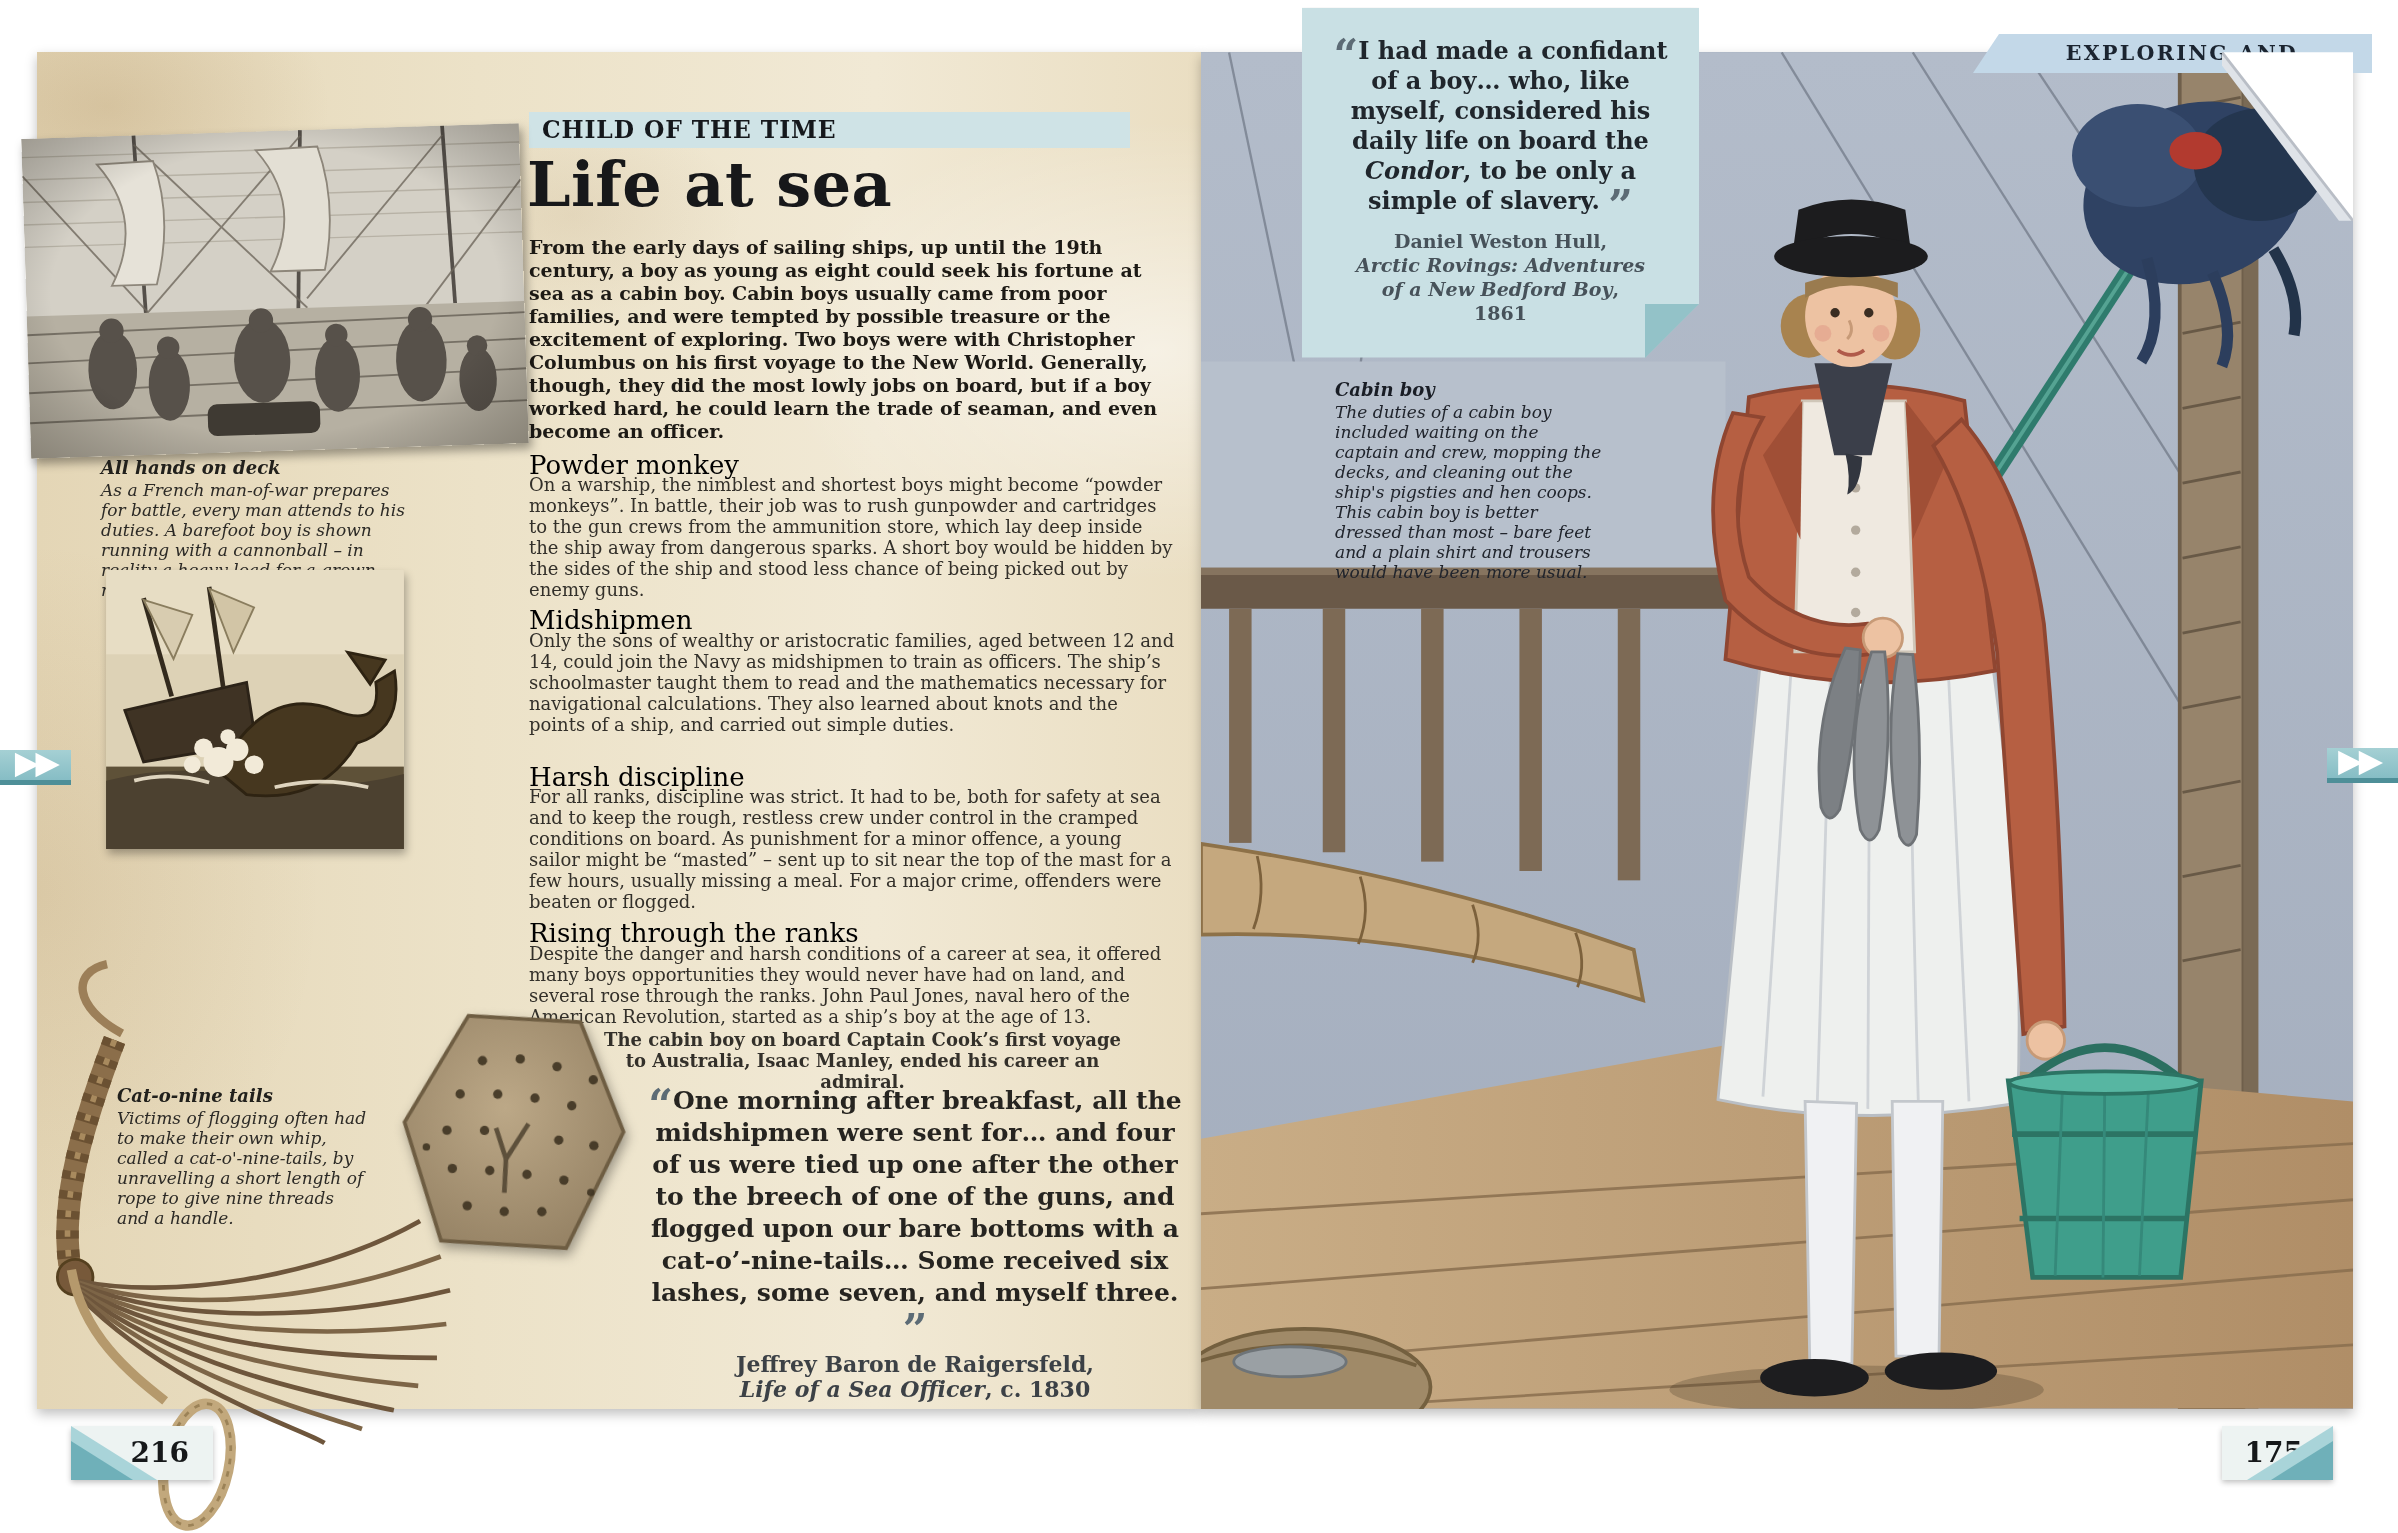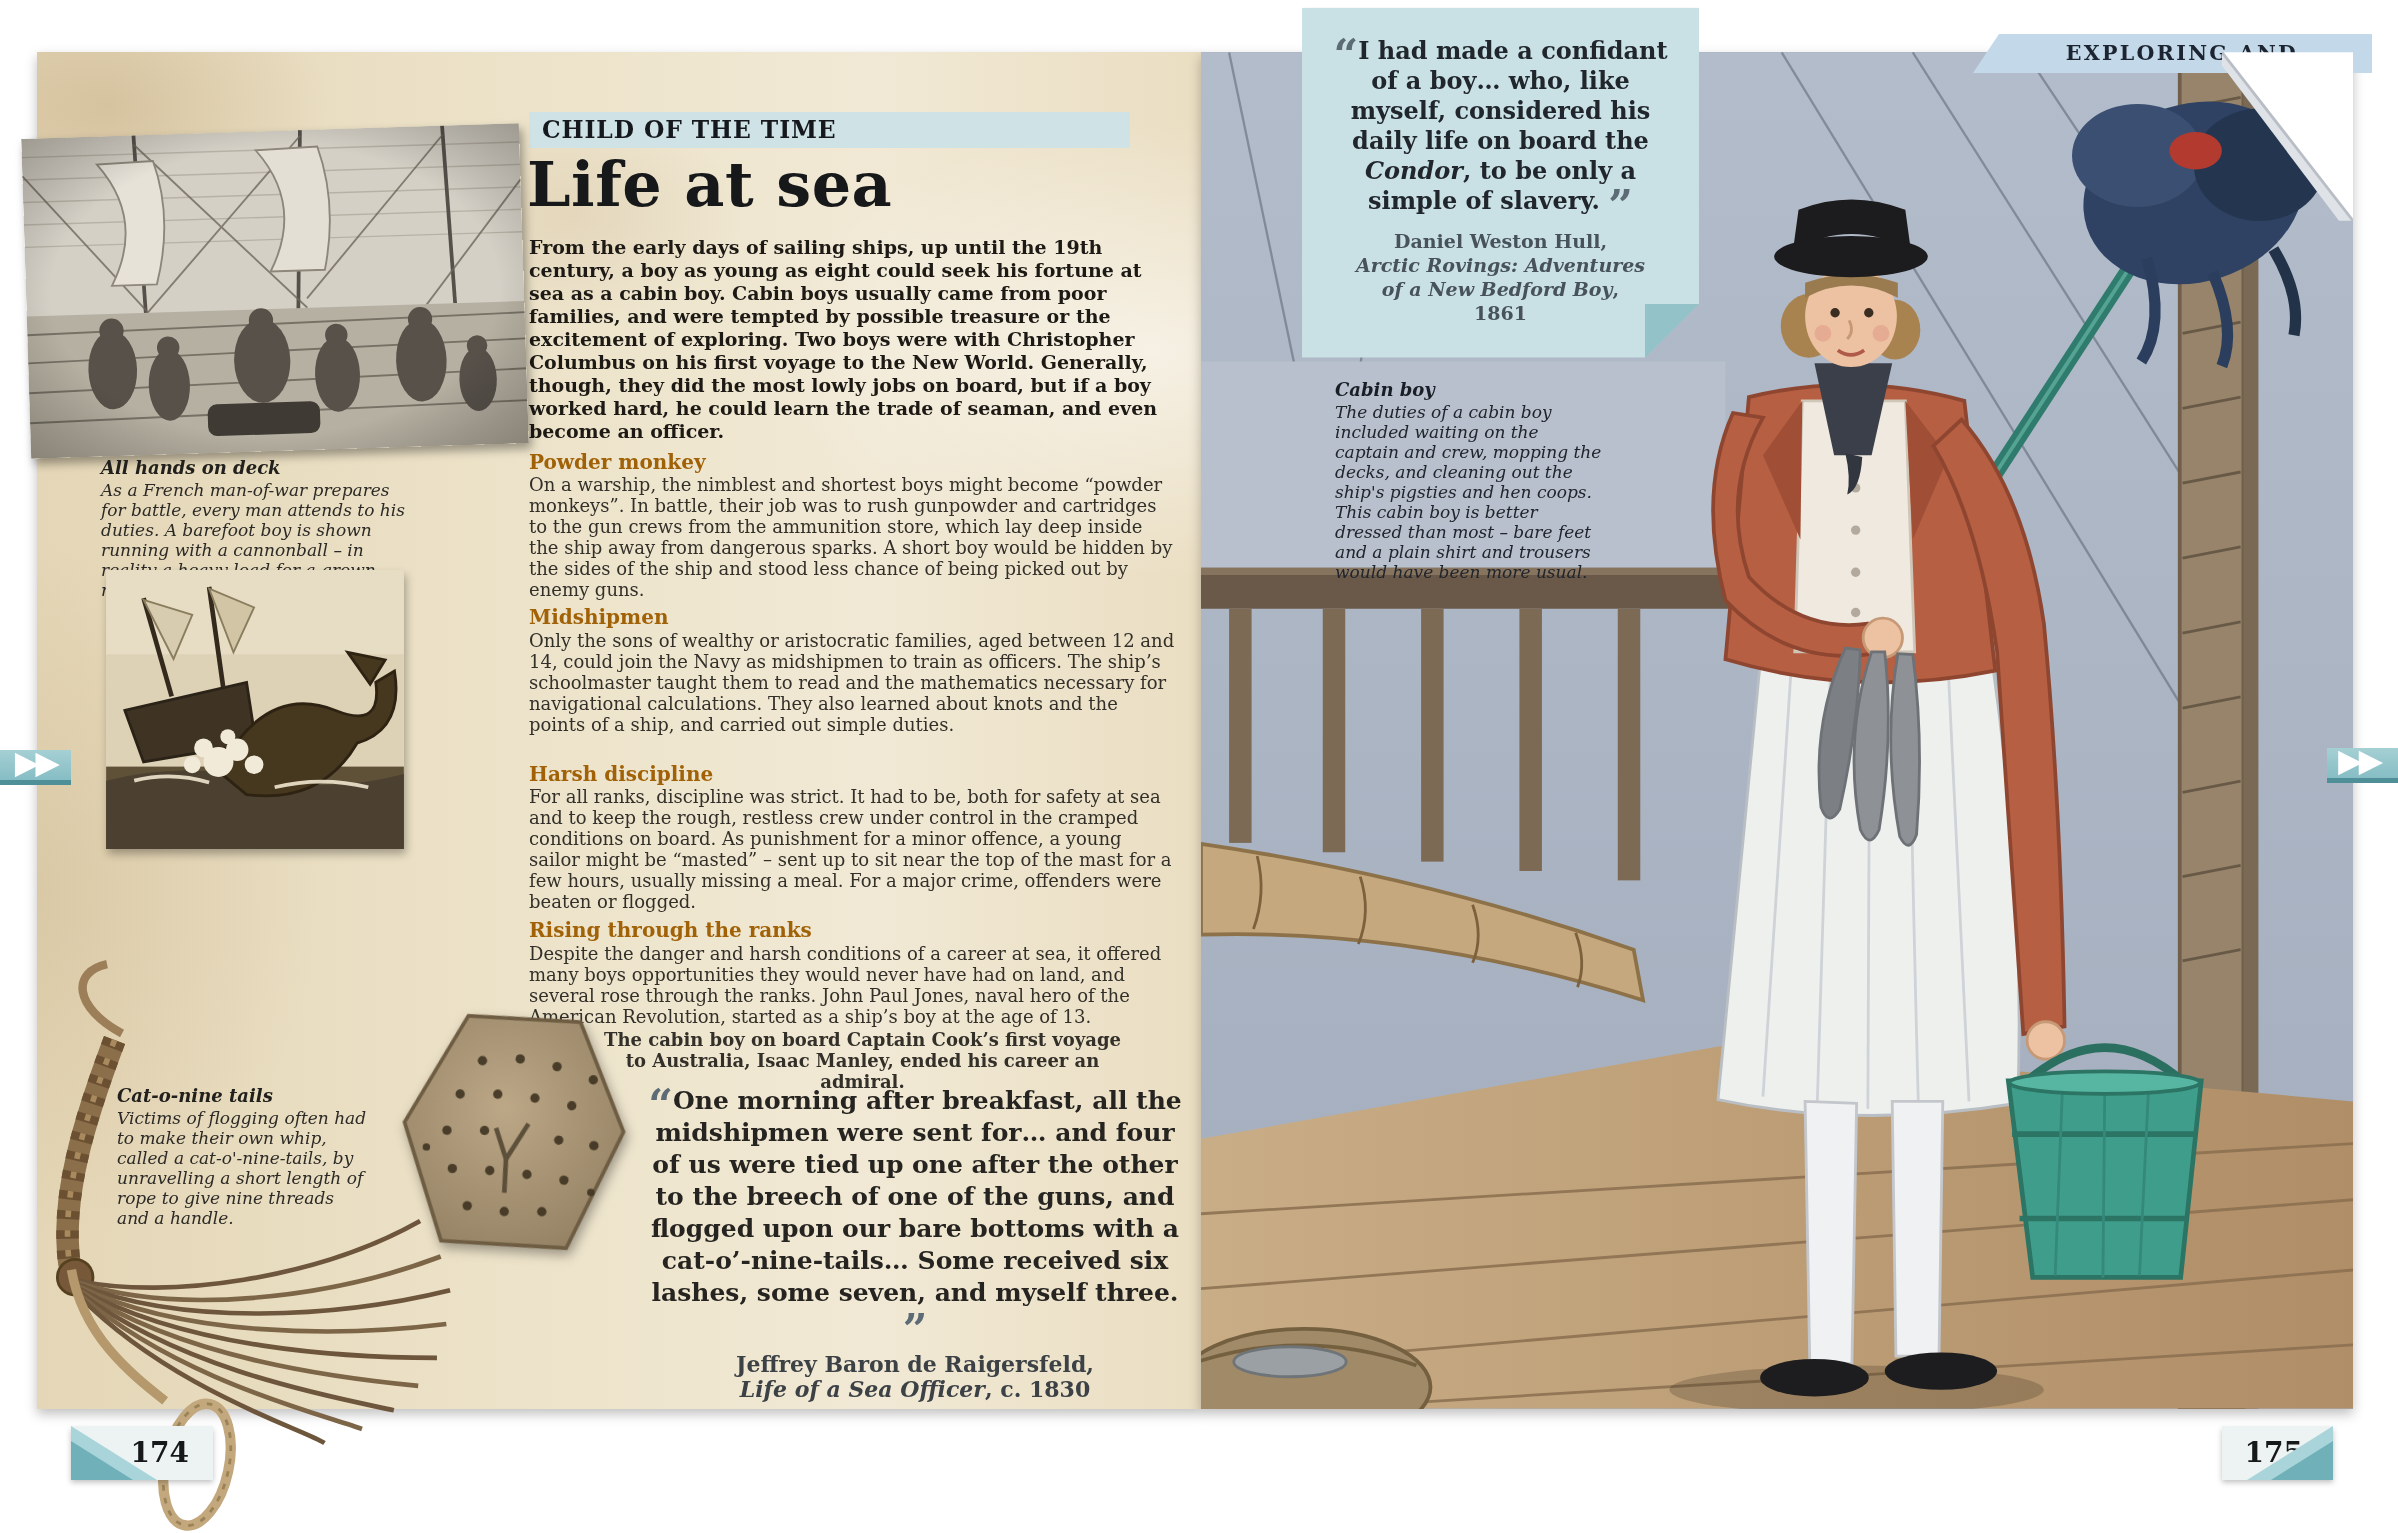--- a/index.html
+++ b/index.html
@@ -38,21 +38,21 @@
     color:#15181c;font-weight:bold;font-size:23.4px;letter-spacing:0.9px;
     line-height:36px;padding-left:13px;box-sizing:border-box;
   }
   .title{
     left:527px;top:148px;width:637px;
     color:#17181a;font-weight:bold;font-size:62px;letter-spacing:0.5px;
   }
 
   
   .intro{left:529px;top:236px;width:641px;font-size:19px;font-weight:bold;line-height:23px;color:#1d1a15;}
-  .sec-h{font-size:20px;font-weight:bold;color:#a16207;}
+  .sec-h{font-size:26px;font-weight:normal;color:#000000;}
   .sec-b{width:648px;font-size:18px;line-height:21px;color:#33302a;}
   .sec-b2{width:525px;font-size:18px;line-height:21px;color:#33302a;text-align:center;font-weight:bold;}
 
   
   .cap{font-style:italic;color:#2c2a26;}
   .cap .cap-h{font-weight:bold;font-size:18px;color:#21201c;display:block;margin-bottom:1.9px;}
   .cap .cap-b{font-size:17px;line-height:20px;display:block;}
   .cap-right{color:#20242c;}
   .cap-right .cap-h{color:#191d25;}
 
@@ -462,21 +462,21 @@
       <span style="display:block"><span class="it">Arctic Rovings: Adventures of a New Bedford Boy</span><span>, 1861</span></span>
     </div>
   </div>
   <div class="abs quote-fold"></div>
 
   <div class="abs cap cap-right" style="left:1335px;top:379px;width:270px;">
     <span class="cap-h">Cabin boy</span>
     <span class="cap-b">The duties of a cabin boy included waiting on the captain and crew, mopping the decks, and cleaning out the ship's pigsties and hen coops. This cabin boy is better dressed than most – bare feet and a plain shirt and trousers would have been more usual.</span>
   </div>
 
-  <div class="abs tab tab-left">174</div>
+  <div class="abs tab tab-left">216</div>
   <div class="abs fold-l1"></div>
   <div class="abs fold-l2"></div>
   <div class="abs tab tab-right">175</div>
   <div class="abs fold-r1"></div>
   <div class="abs fold-r2"></div>
 
   <div class="abs ff ff-left">
     <svg width="71" height="30" viewBox="0 0 76 32">
       <polygon points="16,3 42,16 16,29" fill="#ffffff"></polygon>
       <polygon points="38,3 64,16 38,29" fill="#ffffff"></polygon>

